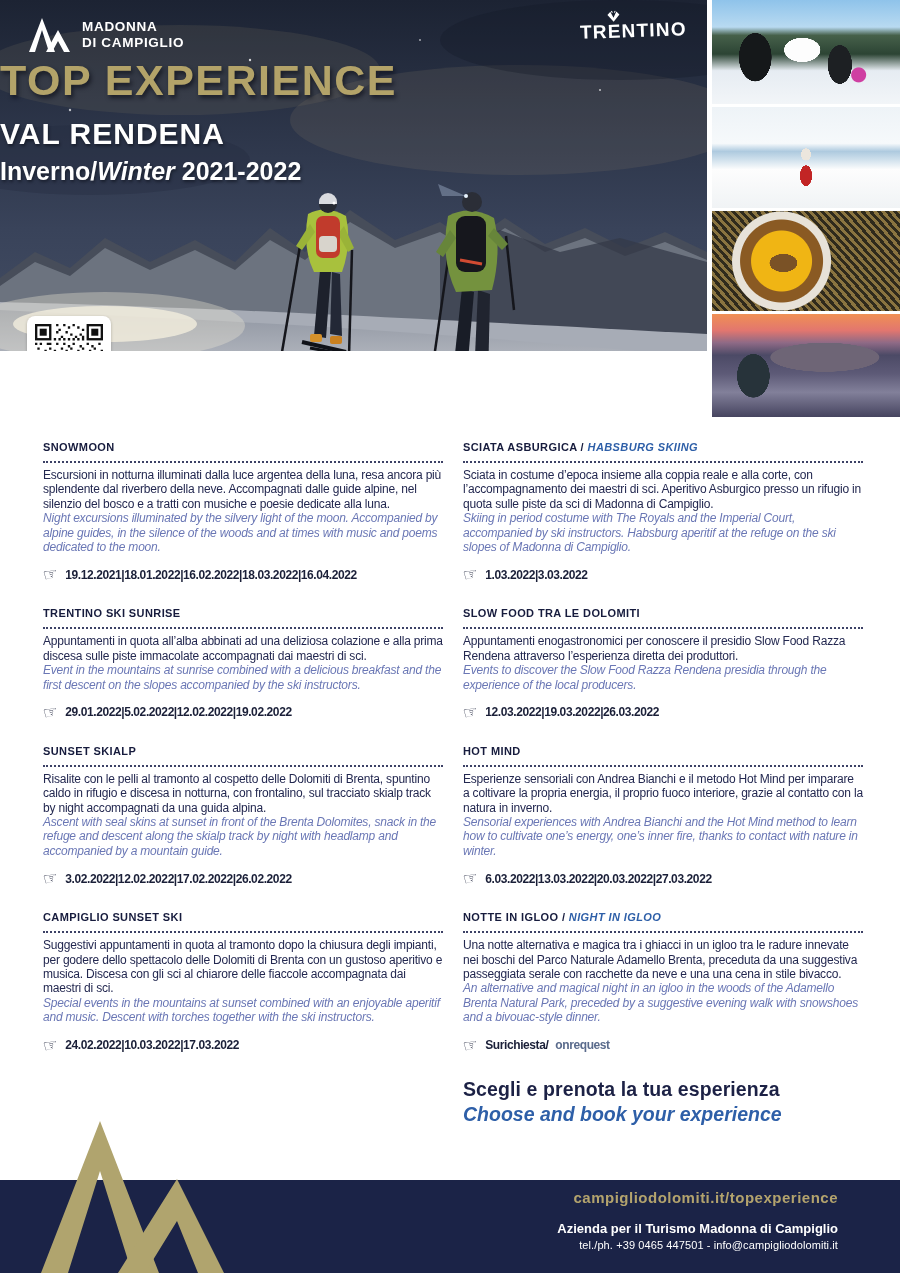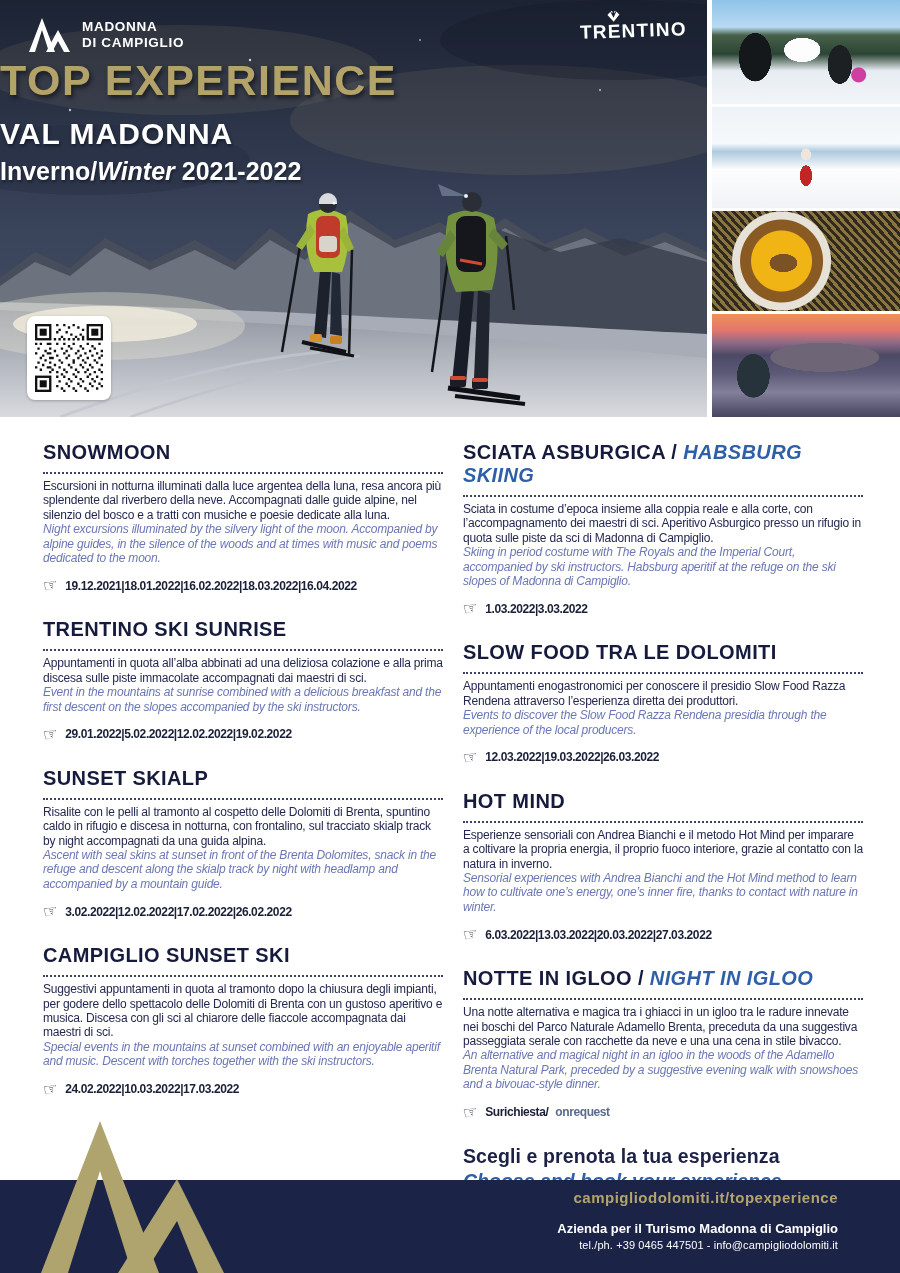--- a/index.html
+++ b/index.html
@@ -1,20 +1,20 @@
 <!DOCTYPE html>
 <html><head>
 <meta charset="utf-8">
 <style>
   html,body{margin:0;padding:0;background:#fff;}
   body{width:900px;height:1273px;overflow:hidden;font-family:"Liberation Sans",sans-serif;}
   .page{position:relative;width:900px;height:1273px;background:#fff;overflow:hidden;}
 
   
-  .hero{position:absolute;left:0;top:0;width:707px;height:417px;overflow:hidden;background:#701a75;}
+  .hero{position:absolute;left:0;top:0;width:707px;height:351px;overflow:hidden;background:#701a75;}
   .hero-art{position:absolute;left:0;top:0;}
   .brand{position:absolute;left:28px;top:18px;display:flex;align-items:center;gap:10px;color:#fff;}
   .brand-text{display:flex;flex-direction:column;font-weight:bold;font-size:13.5px;letter-spacing:.7px;line-height:1.18;}
   .trentino{position:absolute;right:20px;top:20px;color:#fff;font-weight:bold;font-size:19px;letter-spacing:1.2px;transform:rotate(-2deg);}
   .trentino .bfly{position:absolute;left:26px;top:-10px;}
   .hero-titles{position:absolute;top:56px;left:0;width:100%;text-align:left;color:#fff;}
   .hero-titles h1{margin:0;font-size:43px;font-weight:bold;letter-spacing:1.5px;color:#b3a369;text-shadow:2px 3px 4px rgba(10,12,22,.65);}
   .hero-titles h2{margin:12px 0 0;font-size:30px;font-weight:bold;letter-spacing:1px;text-shadow:1px 2px 3px rgba(10,12,22,.55);}
   .season{margin-top:6px;font-size:25px;font-weight:bold;text-shadow:1px 2px 3px rgba(10,12,22,.55);}
   .season em{font-style:italic;}
@@ -39,21 +39,21 @@
     repeating-linear-gradient(48deg,#8a7440 0 3px,#2f2a1c 3px 6px);}
   #ph4{top:314px;height:103px;background:
     radial-gradient(ellipse 27px 36px at 22% 60%, #27333a 0 60%, rgba(0,0,0,0) 61%),
     radial-gradient(ellipse 90px 24px at 60% 42%, #6e6576 0 60%, rgba(0,0,0,0) 61%),
     linear-gradient(180deg,#f09054 0%,#e2766f 16%,#8e6a86 28%,#4c4a66 40%,#5d5a77 58%,#82809a 76%,#46445f 100%);}
 
   
   .cols{position:absolute;top:441px;left:43px;width:820px;display:flex;gap:20px;}
   .col{width:400px;}
   .card{margin-bottom:24px;}
-  .card-title{margin:0;font-size:20px;font-weight:bold;color:#161b3d;letter-spacing:.4px;}
+  .card-title{margin:0;font-size:11px;font-weight:bold;color:#161b3d;letter-spacing:.4px;}
   .title-en{color:#2e5fa8;font-style:italic;}
   .dots{border-top:2px dotted #3c4166;height:0;margin:8px 0 5px;}
   .card p{margin:0;font-size:12px;line-height:1.2;color:#232850;letter-spacing:-.2px;}
   .card p.en{color:#6a77b5;font-style:italic;}
   .dates{margin-top:12px;font-size:12px;font-weight:bold;color:#1a1f38;letter-spacing:-.4px;word-spacing:-3px;display:flex;align-items:center;gap:7px;}
   .hand{font-weight:normal;font-size:17px;line-height:1;transform:rotate(-12deg);letter-spacing:0;}
   .dates .dates-en{color:#5a6b8c;}
 
   
   .cta{margin-top:14px;}
@@ -155,21 +155,21 @@
       <svg class="bfly" width="16" height="12" viewBox="0 0 16 12">
         <path d="M8 11 L2 4 L5 1 L8 7 L11 1 L14 4 Z" fill="#fff"></path>
         <line x1="7" y1="2" x2="6" y2="0" stroke="#fff" stroke-width="1"></line>
         <line x1="9" y1="2" x2="10" y2="0" stroke="#fff" stroke-width="1"></line>
       </svg>
       <span>TRENTINO</span>
     </div>
 
     <div class="hero-titles">
       <h1>TOP EXPERIENCE</h1>
-      <h2>VAL MADONNA</h2>
+      <h2>VAL RENDENA</h2>
       <div class="season">
         <span>Inverno/</span><em>Winter</em><span> 2021-2022</span>
       </div>
     </div>
 
     <div class="qr">
       <svg width="68" height="68" viewBox="0 0 29 29">
         <rect width="29" height="29" fill="#fff"></rect>
         <g fill="#111">
           <rect x="0" y="0" width="7" height="7"></rect>

